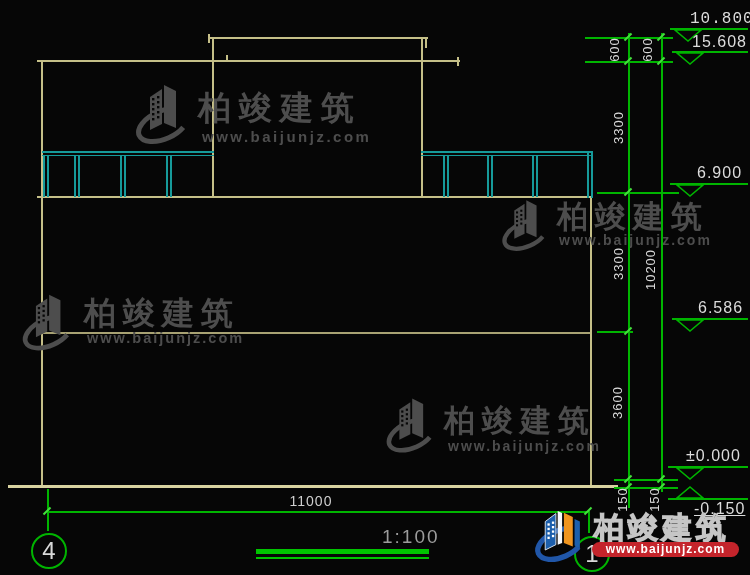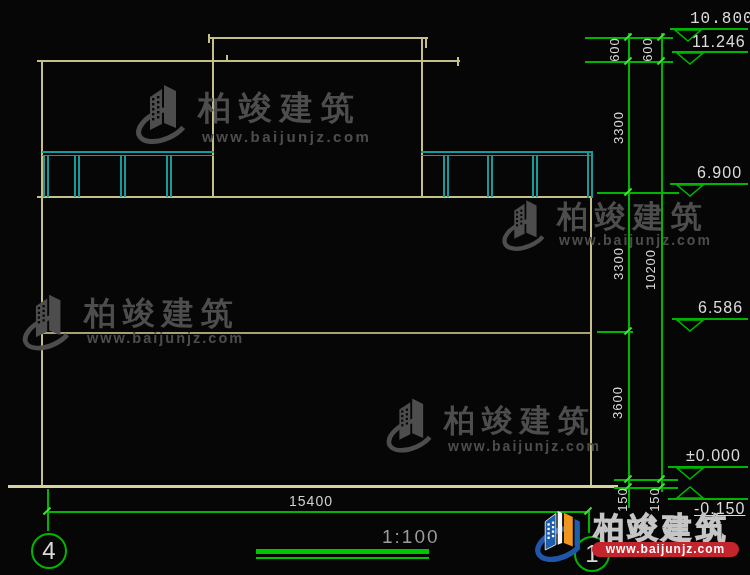--- a/index.html
+++ b/index.html
@@ -206,35 +206,35 @@
   <svg class="tri z3" style="left:676px;top:467px;" width="28" height="13" viewBox="0 0 28 13">
       <polygon points="1,1 27,1 14,12" fill="none" stroke="#00B400" stroke-width="1.5"></polygon>
     </svg>
 
   <div class="grn z3" style="left:668px;top:498px;width:80px;height:1.5px;"></div>
   <svg class="tri z3" style="left:676px;top:486px;" width="28" height="13" viewBox="0 0 28 13">
       <polygon points="1,12 27,12 14,1" fill="none" stroke="#00B400" stroke-width="1.5"></polygon>
     </svg>
 
   <div class="elev z3" style="left:690px;top:10px;font-family:Liberation Mono, monospace;">10.800</div>
-  <div class="elev z3" style="left:692px;top:33px;">11.246</div>
+  <div class="elev z3" style="left:692px;top:33px;">15.608</div>
   <div class="elev z3" style="left:697px;top:164px;">6.900</div>
   <div class="elev z3" style="left:698px;top:299px;">6.586</div>
   <div class="elev z3" style="left:686px;top:447px;">±0.000</div>
   <div class="elev z3" style="left:694px;top:500px;text-decoration:underline;">-0.150</div>
 
   <div class="dimv z3" style="left:591px;top:42px;">600</div>
   <div class="dimv z3" style="left:624px;top:42px;">600</div>
   <div class="dimv z3" style="left:595px;top:120px;">3300</div>
   <div class="dimv z3" style="left:595px;top:256px;">3300</div>
   <div class="dimv z3" style="left:627px;top:262px;">10200</div>
   <div class="dimv z3" style="left:594px;top:395px;">3600</div>
   <div class="dimv z3" style="left:599px;top:492px;">150</div>
   <div class="dimv z3" style="left:631px;top:492px;">150</div>
-  <div class="dimh z3" style="left:281px;top:493px;width:60px;">15400</div>
+  <div class="dimh z3" style="left:281px;top:493px;width:60px;">11000</div>
 
   <div class="bubble z3" style="left:31px;top:533px;">4</div>
   <div class="bubble z3" style="left:574px;top:536px;">1</div>
 
   <div class="scale-txt z3" style="left:382px;top:526px;">1:100</div>
   <div class="z3" style="position:absolute;left:256px;top:549px;width:173px;height:5px;background:#00C400;"></div>
   <div class="z3" style="position:absolute;left:256px;top:557px;width:173px;height:2px;background:#00C400;"></div>
 
   <div class="z4" style="position:absolute;left:532px;top:500px;width:212px;height:62px;">
     <svg class="abs" style="left:0;top:2px;" width="62" height="64" viewBox="0 0 64 72">

